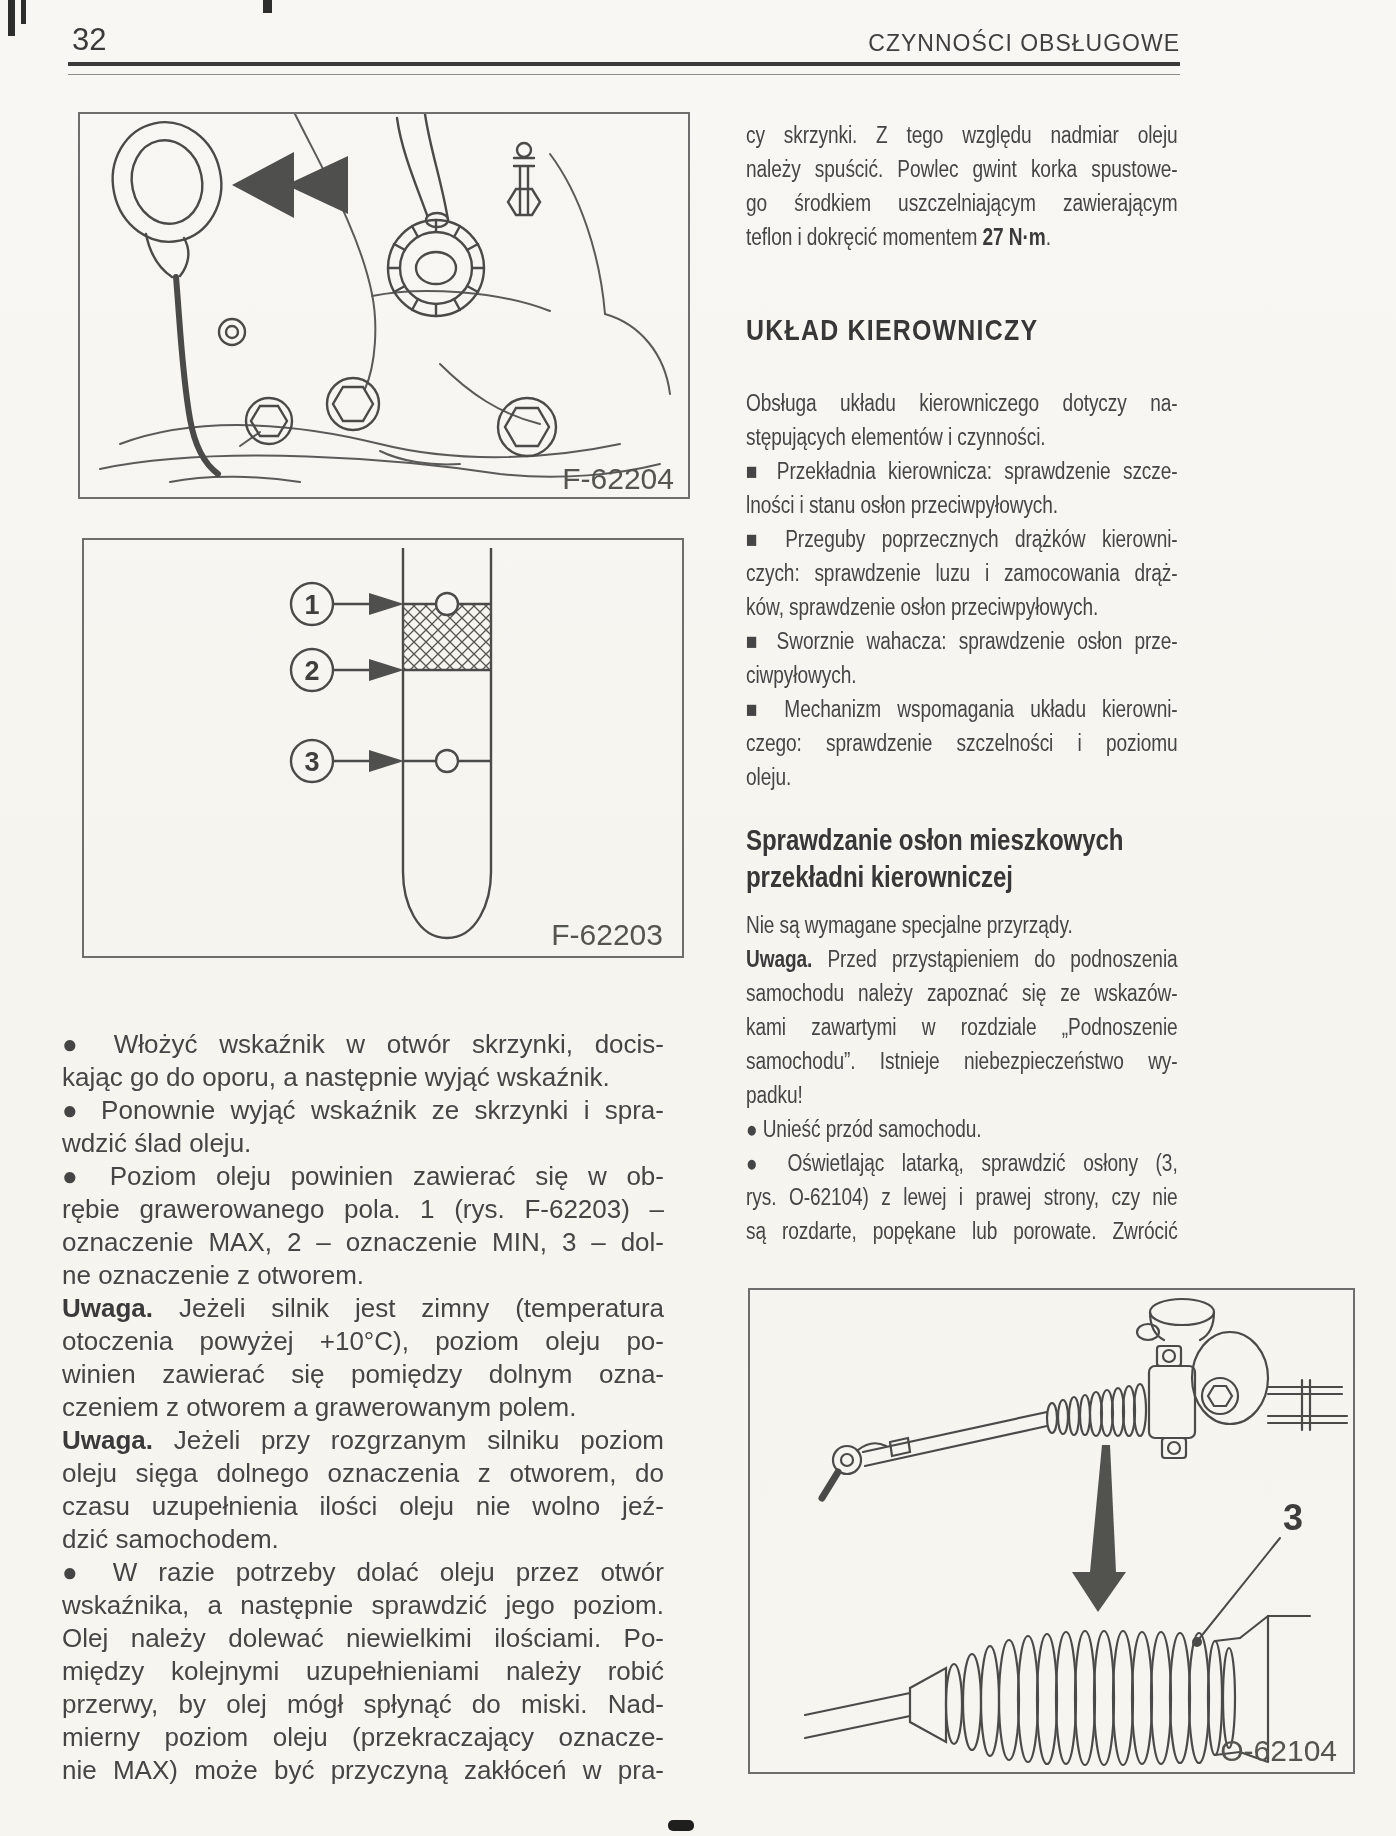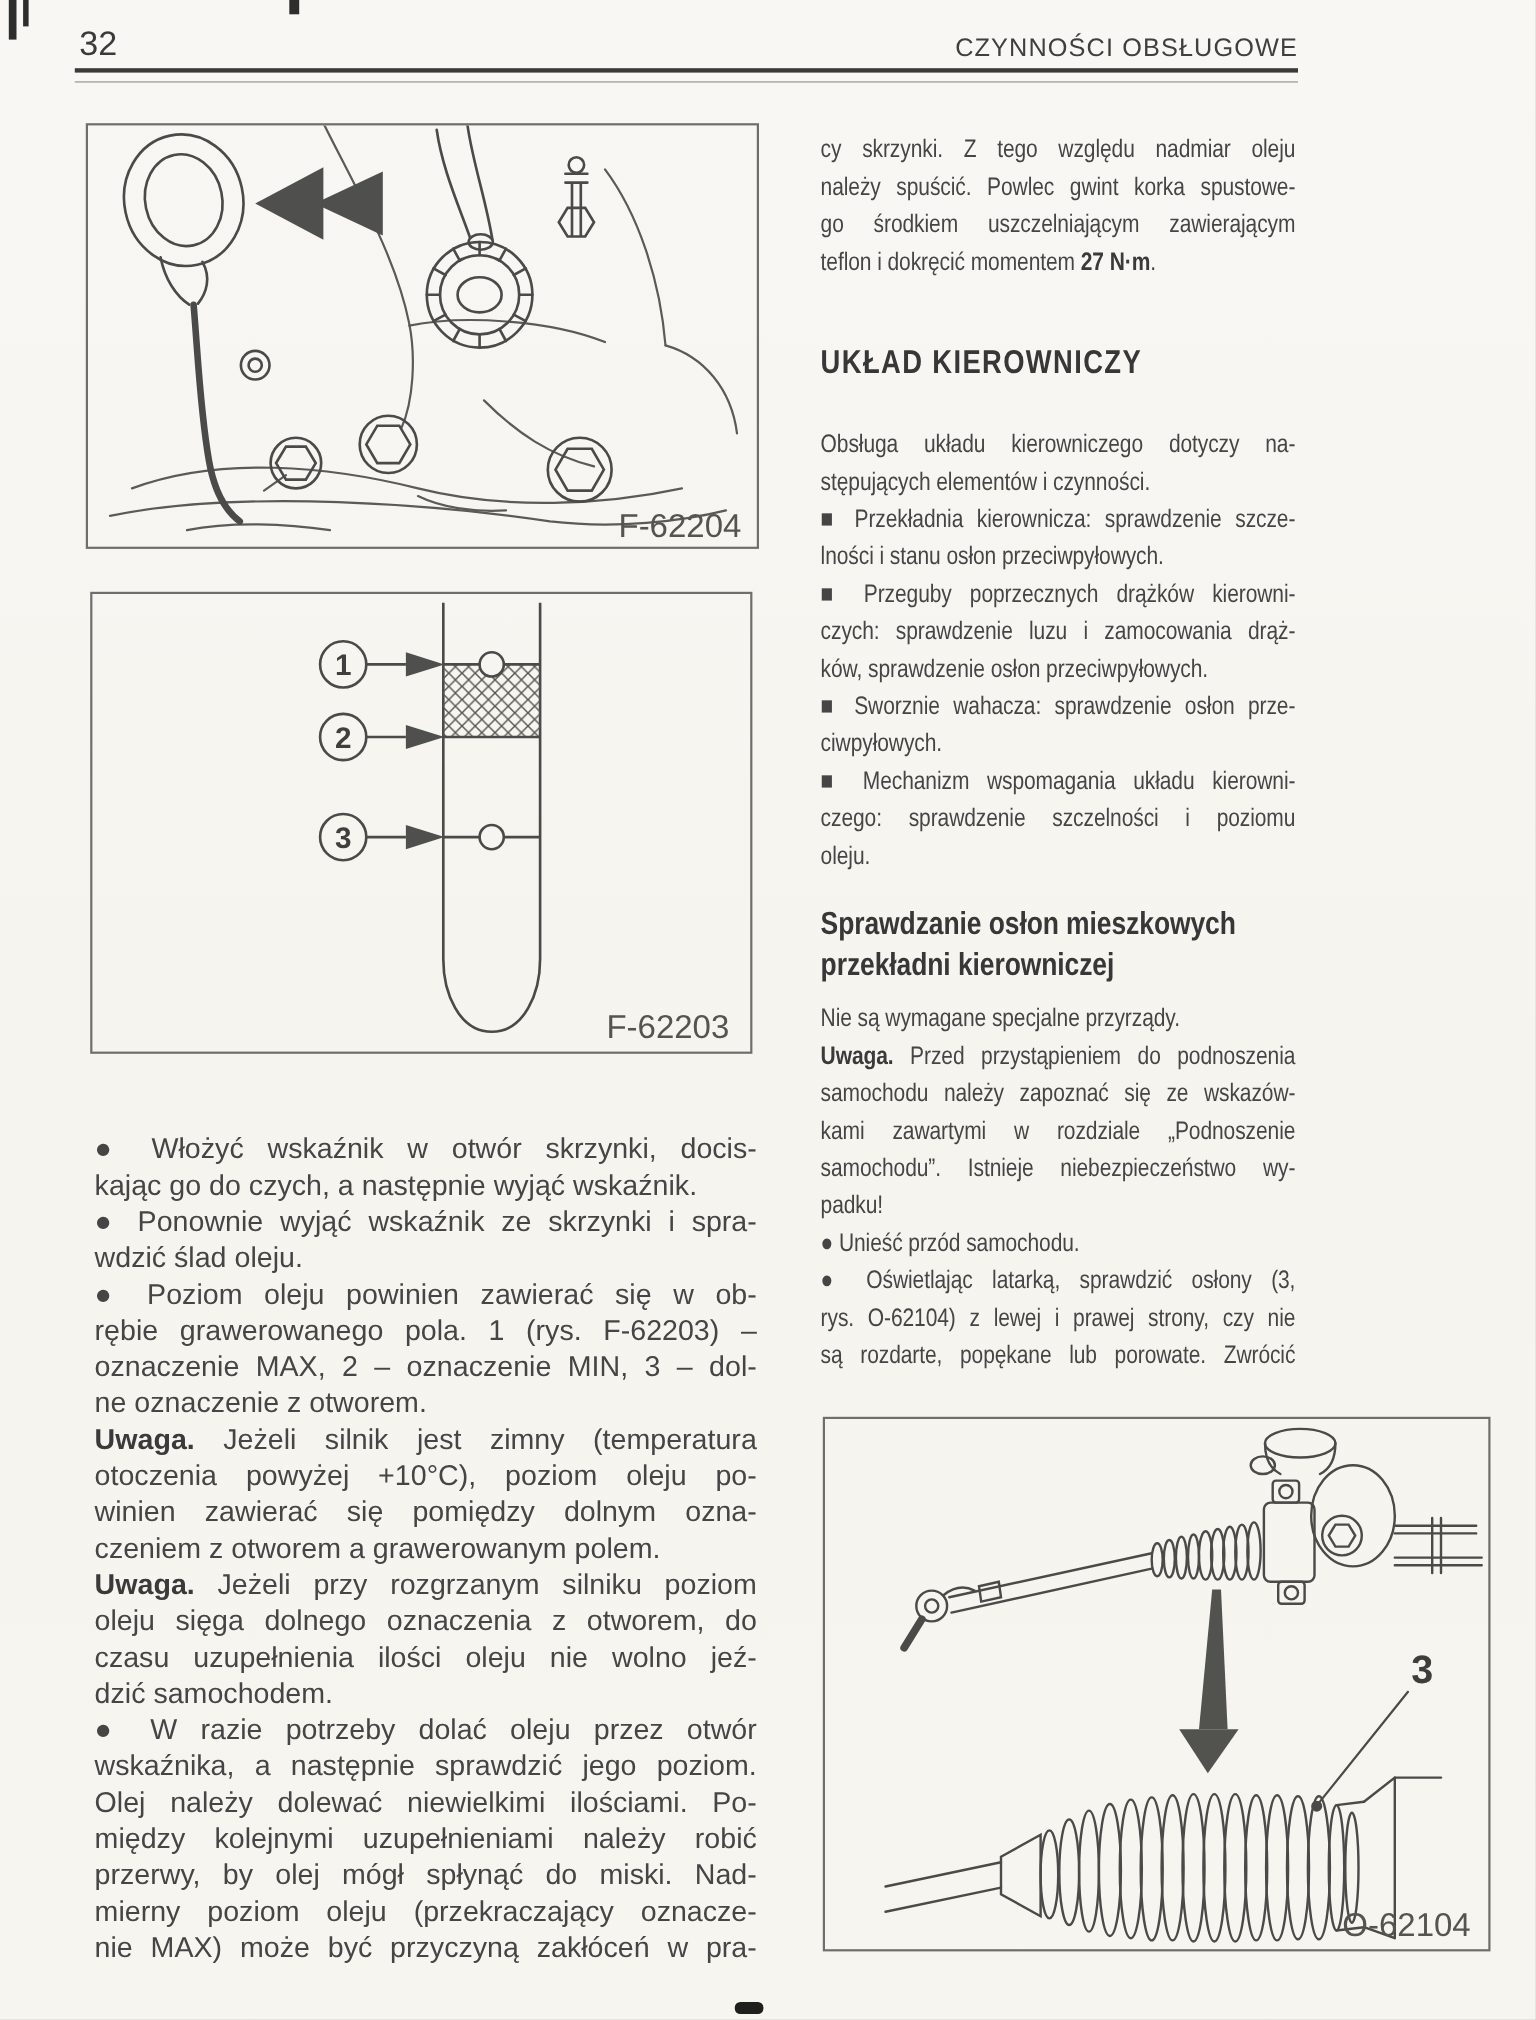--- a/index.html
+++ b/index.html
@@ -22,21 +22,21 @@
   .fig3{left:748px;top:1288px;width:607px;height:486px;}
   .figcap{position:absolute;font-size:30px;color:#55554f;text-align:right;width:170px;}
   .cap1{left:504px;top:462px;}
   .cap2{left:493px;top:918px;}
   .cap3{left:1167px;top:1734px;text-align:right;}
   
   .tl{text-align:justify;text-align-last:justify;}
   .tl.last{text-align-last:left;}
   b{font-weight:bold;color:#3a3a3a;}
   .left-text{position:absolute;left:62px;top:1028px;width:602px;
-             font-size:26px;line-height:33px;margin-left:24px;}
+             font-size:26px;line-height:33px;}
   .right-col{position:absolute;left:746px;top:100px;width:520px;
              transform:scaleX(0.83);transform-origin:left top;
              font-size:23px;line-height:34px;letter-spacing:-0.1px;}
   .right-col .intro{padding-top:18px;}
   .sec-heading{font-size:30px;font-weight:bold;color:#373737;margin:58px 0 0 0;
                line-height:36px;letter-spacing:1.5px;}
   .steering-list{margin-top:38px;}
   .sub-heading{font-size:29px;font-weight:bold;color:#373737;margin:28px 0 0 0;line-height:37px;}
   .boot-list{margin-top:12px;}
   
@@ -141,21 +141,21 @@
         <text x="228" y="74">1</text>
         <text x="228" y="140">2</text>
         <text x="228" y="231">3</text>
       </g>
     </svg>
   </div>
   <div class="figcap cap2">F-62203</div>
 
   <div class="left-text">
       <div class="tl"><span>● Włożyć wskaźnik w otwór skrzynki, docis-</span></div>
-      <div class="tl last"><span>kając go do czych, a następnie wyjąć wskaźnik.</span></div>
+      <div class="tl last"><span>kając go do oporu, a następnie wyjąć wskaźnik.</span></div>
       <div class="tl"><span>● Ponownie wyjąć wskaźnik ze skrzynki i spra-</span></div>
       <div class="tl last"><span>wdzić ślad oleju.</span></div>
       <div class="tl"><span>● Poziom oleju powinien zawierać się w ob-</span></div>
       <div class="tl"><span>rębie grawerowanego pola. 1 (rys. F-62203) –</span></div>
       <div class="tl"><span>oznaczenie MAX, 2 – oznaczenie MIN, 3 – dol-</span></div>
       <div class="tl last"><span>ne oznaczenie z otworem.</span></div>
       <div class="tl"><b>Uwaga.</b><span> Jeżeli silnik jest zimny (temperatura</span></div>
       <div class="tl"><span>otoczenia powyżej +10°C), poziom oleju po-</span></div>
       <div class="tl"><span>winien zawierać się pomiędzy dolnym ozna-</span></div>
       <div class="tl last"><span>czeniem z otworem a grawerowanym polem.</span></div>

